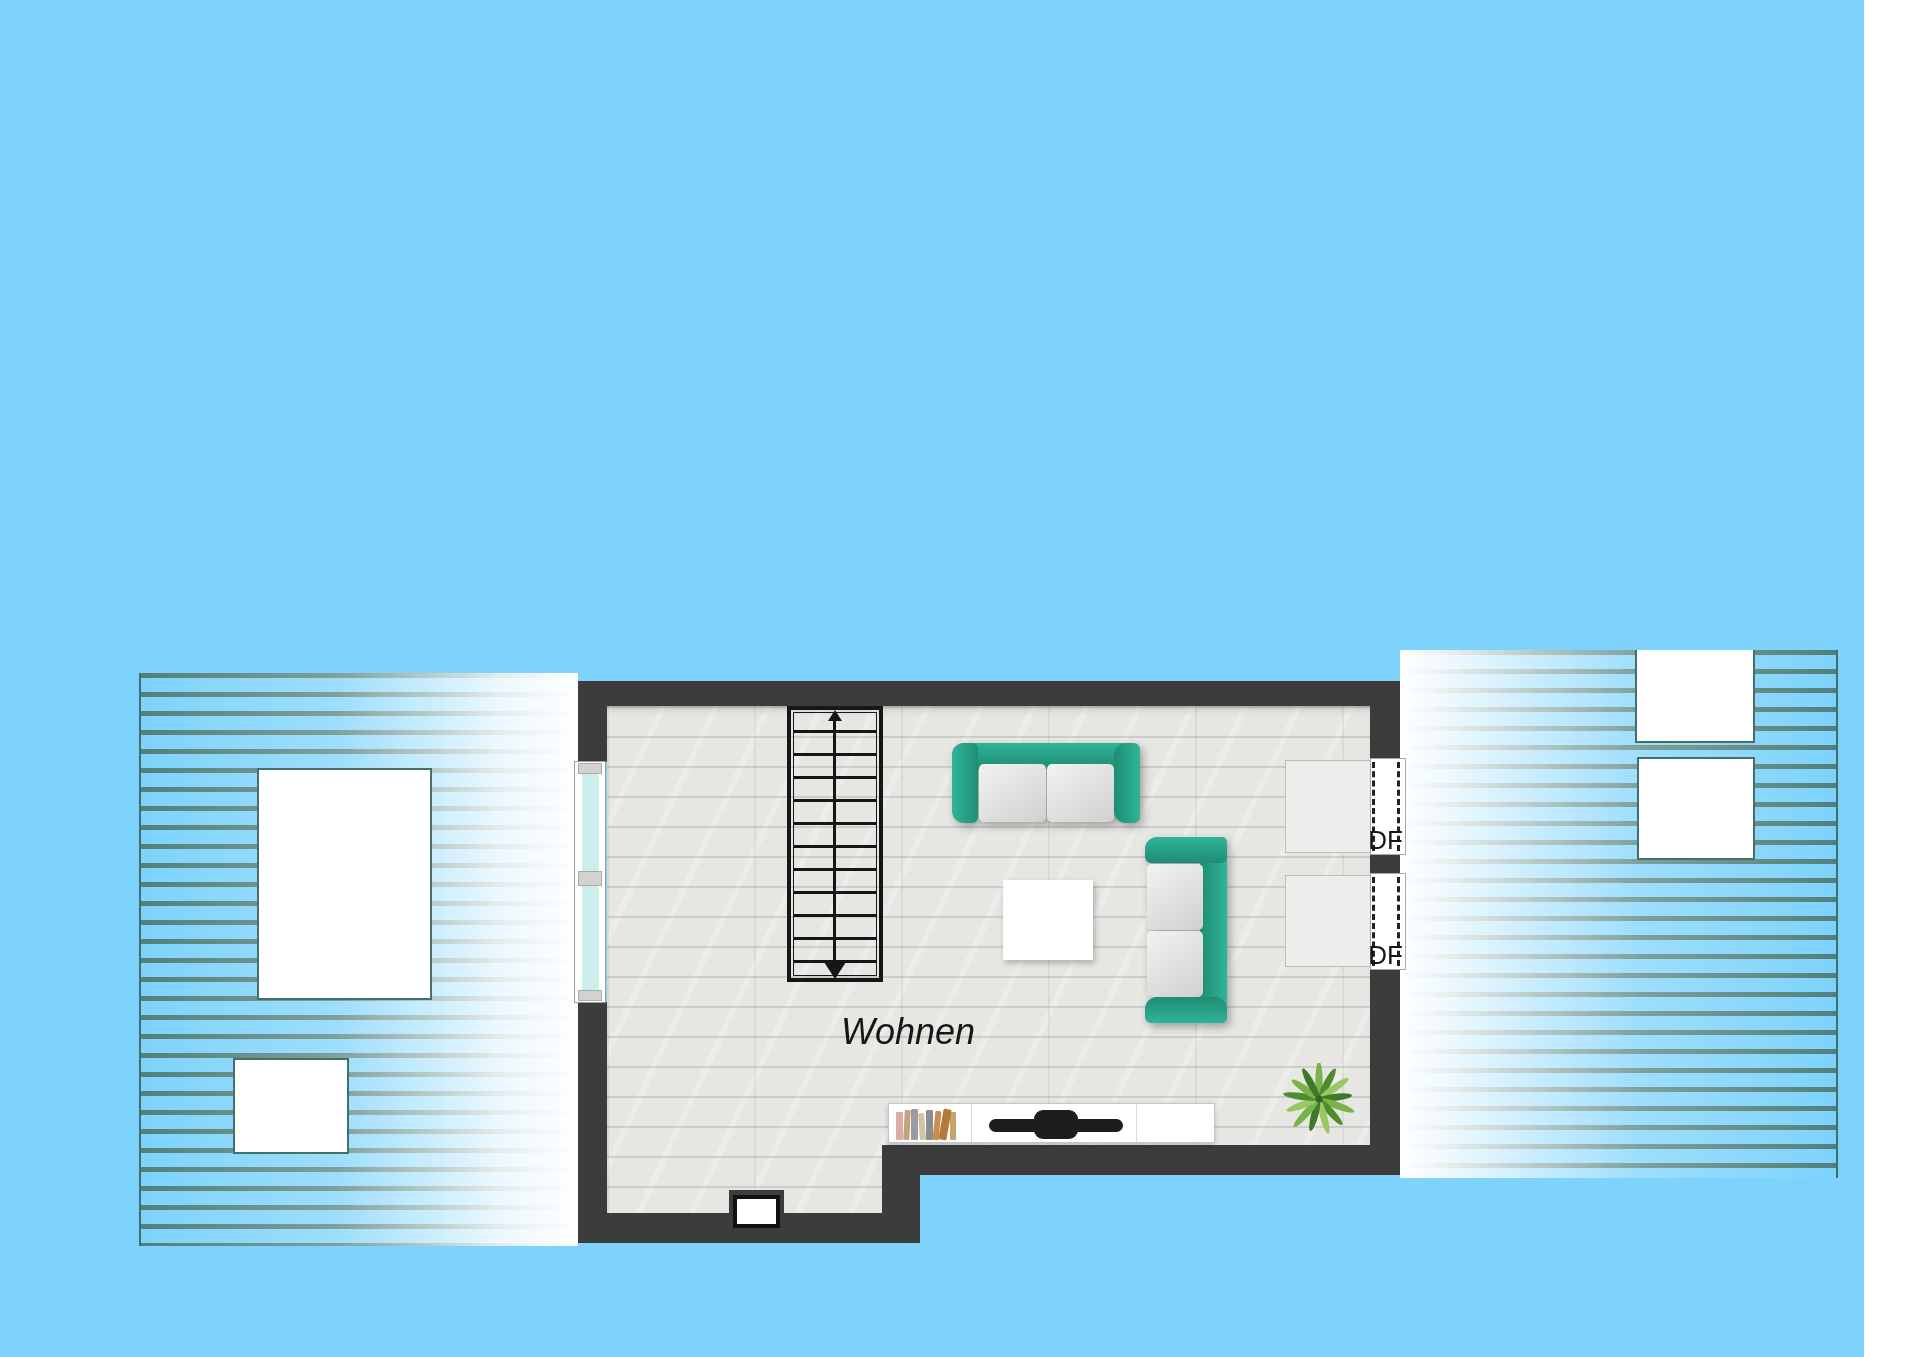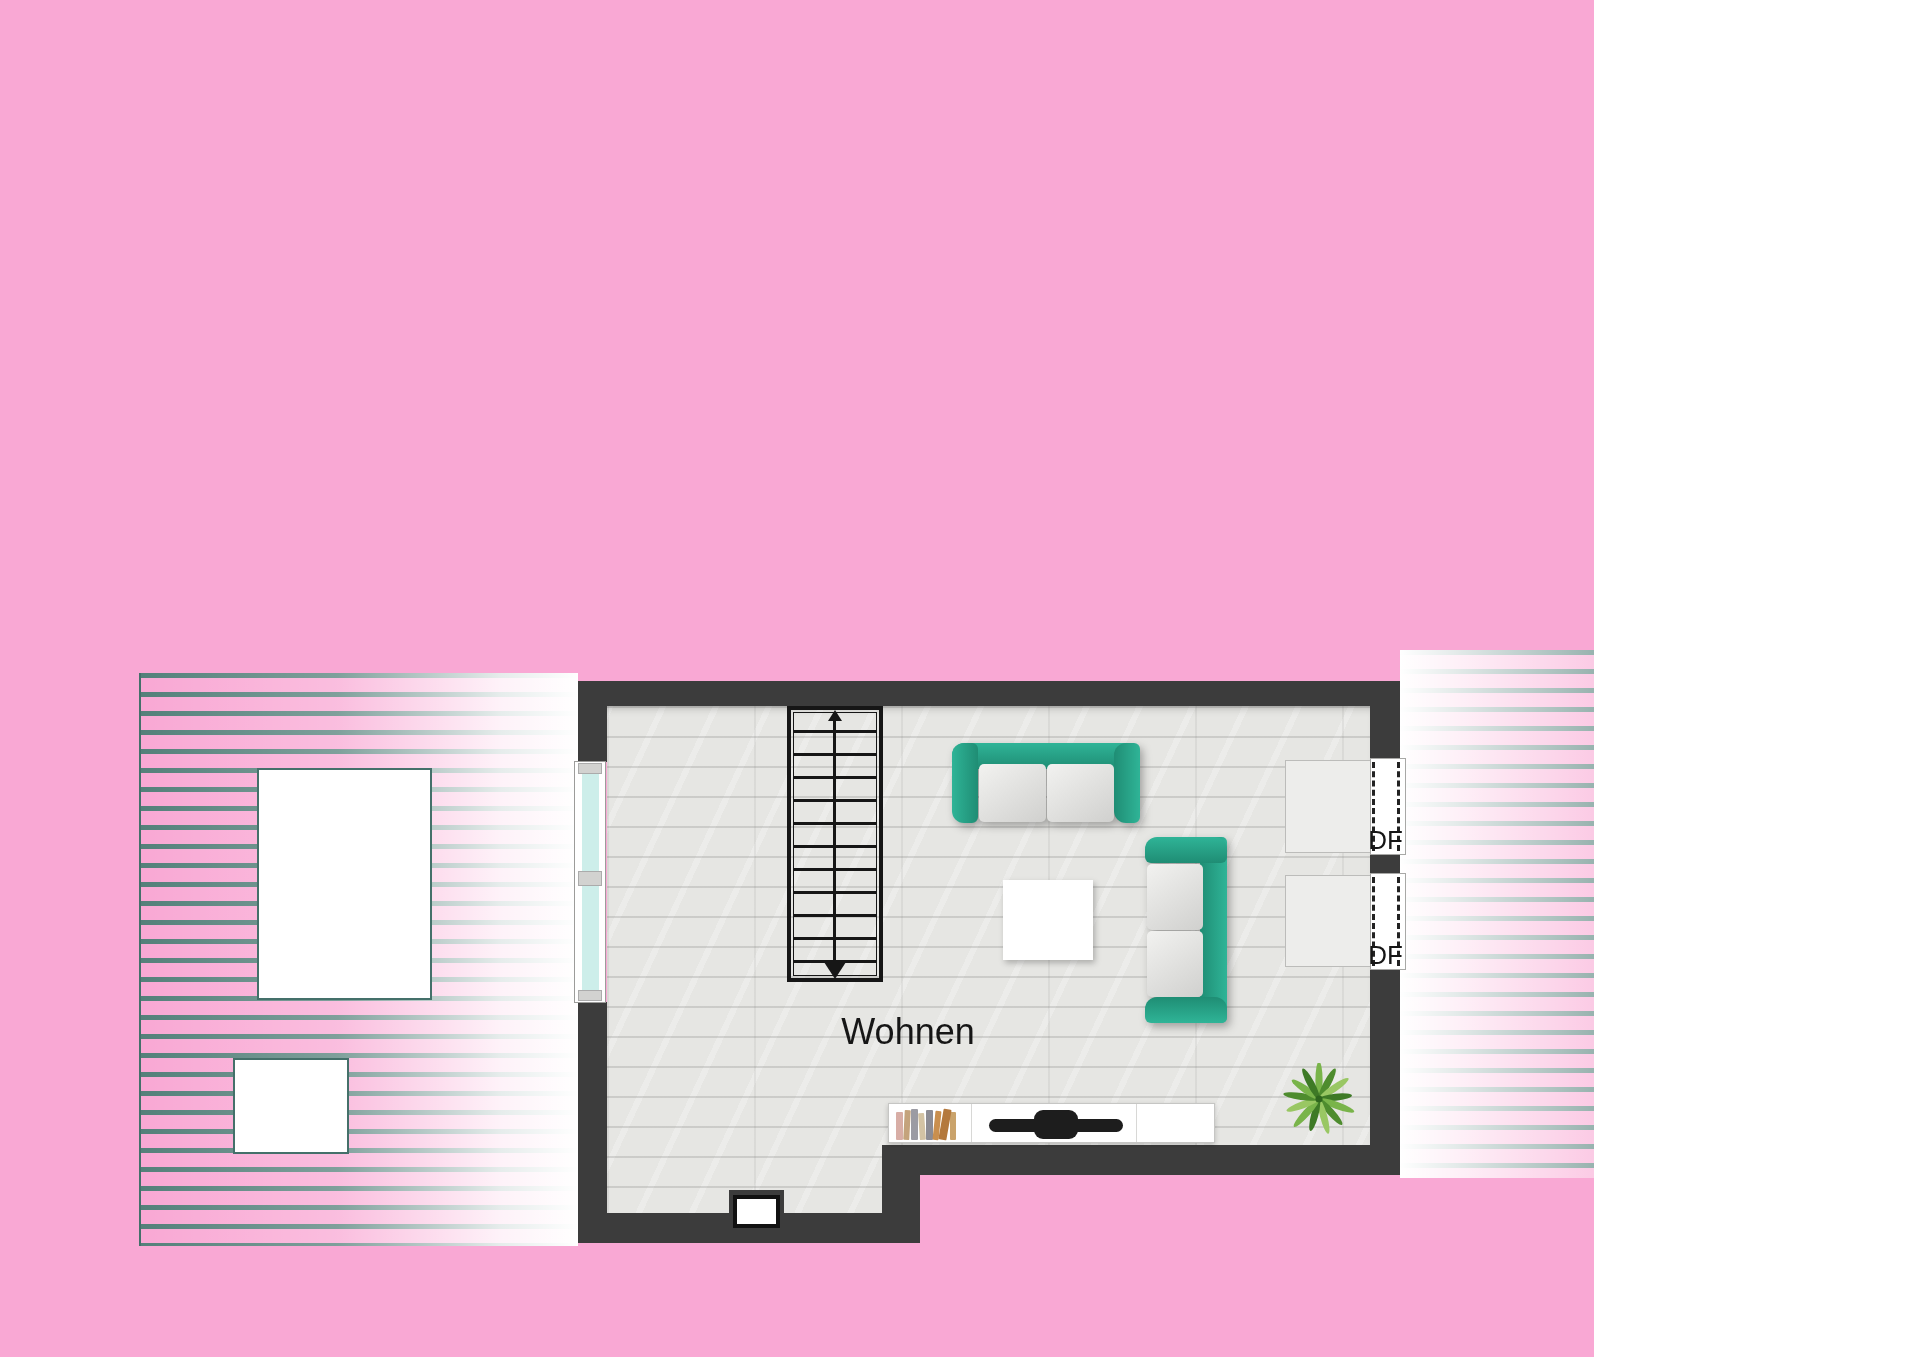--- a/index.html
+++ b/index.html
@@ -3,21 +3,21 @@
 <meta charset="utf-8">
 <style>
   :root{
     --wall:#3c3c3c; --floor:#e6e6e3; --floor-line:#cfcfcc;
     --sofa:#29a78d; --sofa-dark:#1b8a71; --cushion:#ececea; --cushion-dark:#cfcfcd;
     --hatch:#54807a; --hatch-border:#44706a; --glass:#cdeeea;
     --stair:#161616; --text:#161616; --tv:#1d1d1d;
   }
   html,body{margin:0;padding:0;background:#fff;}
   *{box-sizing:border-box;}
-  #stage{position:relative;width:1594px;height:1357px;background:#f9a8d4;overflow:hidden;
+  #stage{position:relative;width:1864px;height:1357px;background:#7dd3fc;overflow:hidden;
          font-family:"Liberation Sans", sans-serif;}
   .abs{position:absolute;}
   .wall{background:var(--wall);}
   
   .roof{background-image:
       repeating-linear-gradient(to bottom, var(--hatch) 0 5px, rgba(255,255,255,0) 5px 19px);}
   .roof .fade{position:absolute;inset:0;}
   .roof-l .fade{background:linear-gradient(to right, rgba(255,255,255,0) 0%, rgba(255,255,255,.25) 45%, rgba(255,255,255,.85) 82%, #fff 100%);}
   .roof-r .fade{background:linear-gradient(to left, rgba(255,255,255,0) 0%, rgba(255,255,255,.25) 45%, rgba(255,255,255,.85) 88%, #fff 100%);}
   .dormer{position:absolute;background:#fff;border:2px solid var(--hatch-border);}
@@ -176,15 +176,15 @@
       <ellipse cx="50" cy="27" rx="5" ry="23" fill="#3e7a26" transform="rotate(195 50 50)"></ellipse>
       <ellipse cx="50" cy="24" rx="5" ry="26" fill="#79b44a" transform="rotate(222 50 50)"></ellipse>
       <ellipse cx="50" cy="26" rx="5" ry="24" fill="#99c763" transform="rotate(250 50 50)"></ellipse>
       <ellipse cx="50" cy="25" rx="5" ry="25" fill="#4e8c2e" transform="rotate(278 50 50)"></ellipse>
       <ellipse cx="50" cy="27" rx="5" ry="23" fill="#79b44a" transform="rotate(305 50 50)"></ellipse>
       <ellipse cx="50" cy="26" rx="5" ry="24" fill="#3e7a26" transform="rotate(332 50 50)"></ellipse>
       <circle cx="50" cy="50" r="5" fill="#2f661e"></circle>
     </g>
   </svg>
 
-  <div class="room-label" style="left:818px;top:1014px;width:180px;">Wohnen</div>
+  <div class="room-label" style="left:818px;top:1014px;width:180px;font-style:italic;">Wohnen</div>
 
 </div>
 
 </body></html>

